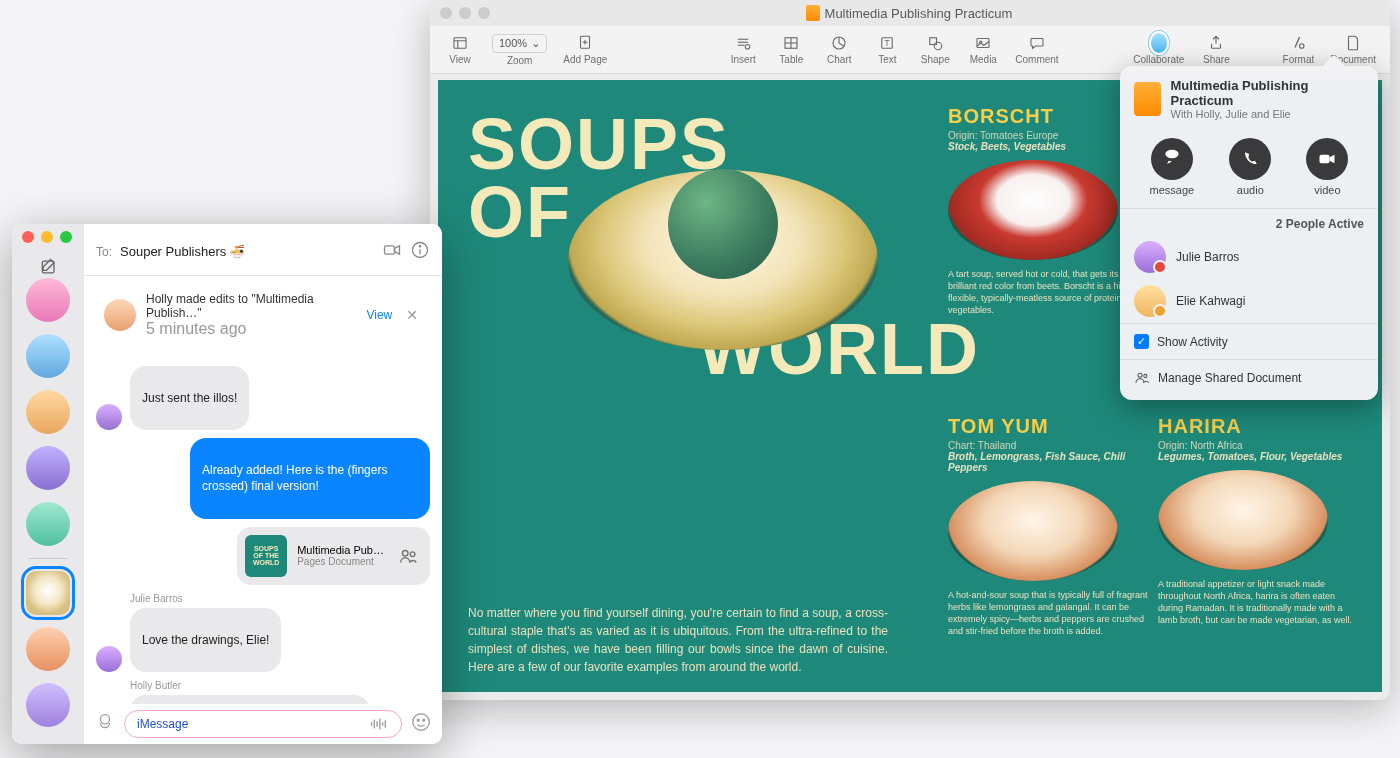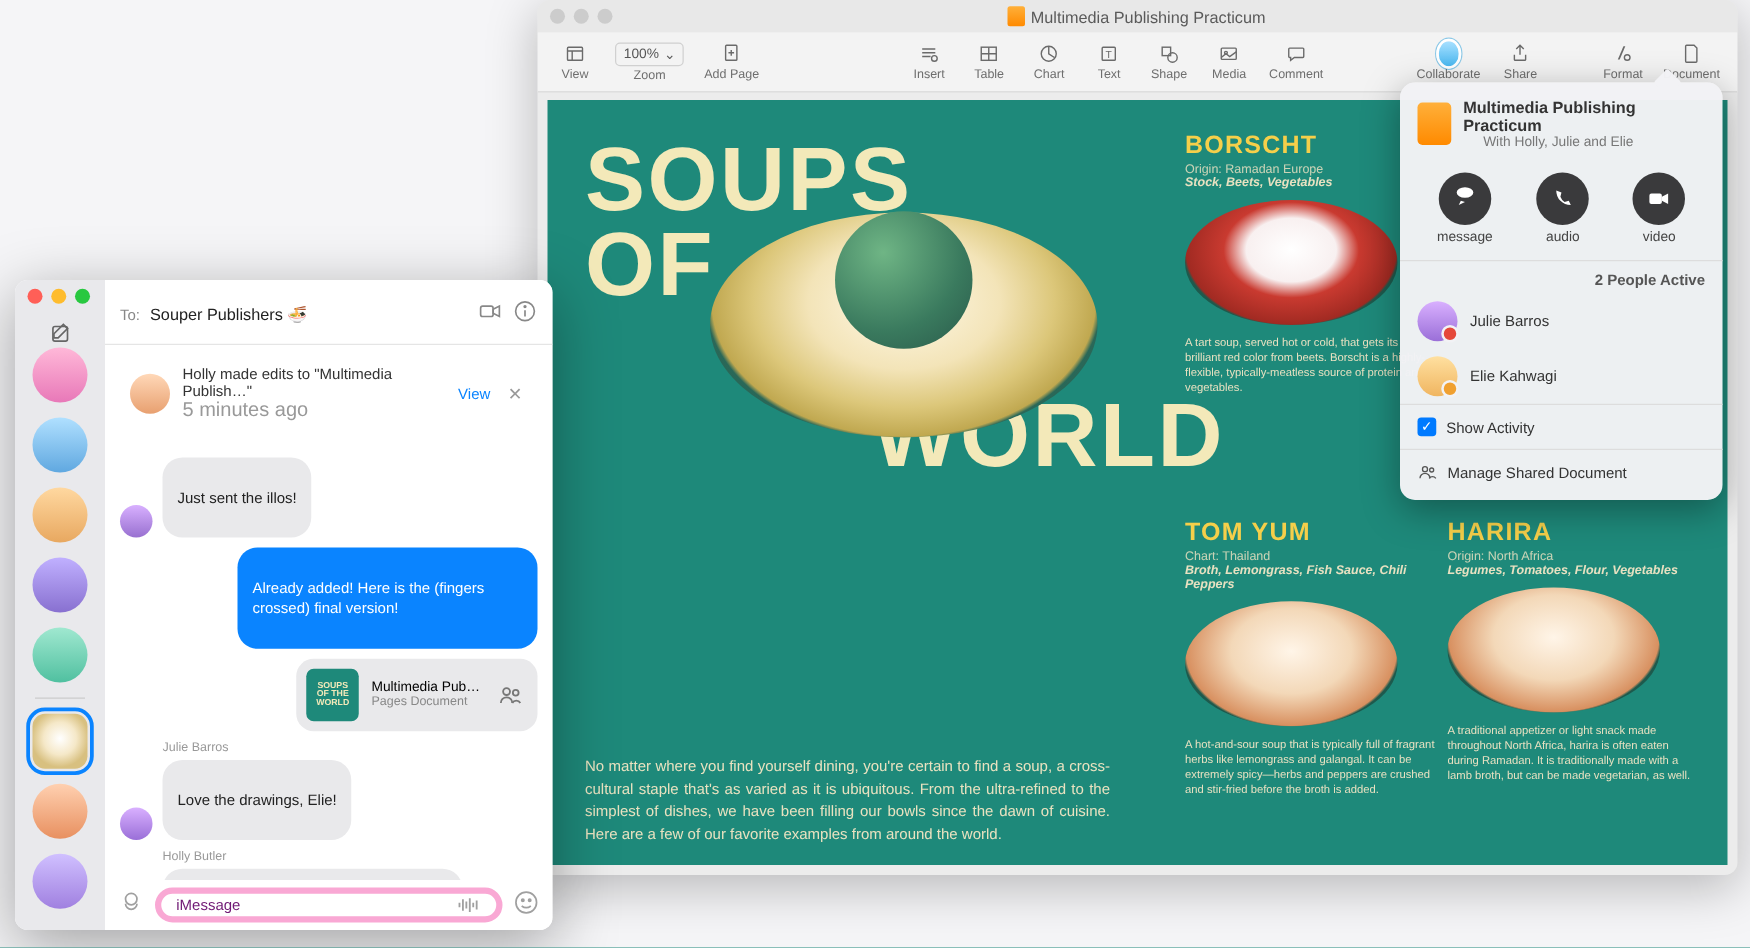--- a/index.html
+++ b/index.html
@@ -62,21 +62,21 @@
   
   .collab-pop {
     position:absolute; right:12px; top:66px; width:258px;
     background:rgba(242,242,245,.98); border-radius:12px; box-shadow:0 8px 30px rgba(0,0,0,.35);
     padding:12px 0 4px; font-size:12px; color:#333; z-index:50;
   }
   .collab-pop::before{content:"";position:absolute;top:-8px;right:36px;width:16px;height:16px;background:inherit;transform:rotate(45deg);border-radius:2px;}
   .pop-header{display:flex;gap:10px;padding:0 14px 10px;align-items:center;}
   .pop-doc-icon{width:28px;height:34px;background:linear-gradient(#ffb03a,#ff8a00);border-radius:4px;}
   .pop-title{font-size:13px;font-weight:600;}
-  .pop-sub{font-size:11px;color:#777;margin-left:16px;}
+  .pop-sub{font-size:11px;color:#777;}
   .pop-actions{display:flex;justify-content:space-around;padding:8px 12px 12px;border-bottom:1px solid #ddd;}
   .pop-action{display:flex;flex-direction:column;align-items:center;gap:4px;font-size:11px;color:#444;}
   .pop-action .circ{width:42px;height:42px;border-radius:50%;background:#3a3a3c;display:flex;align-items:center;justify-content:center;}
   .pop-action svg{stroke:#fff;fill:#fff;width:20px;height:20px;}
   .pop-section-label{padding:8px 14px 4px;font-size:12px;color:#555;font-weight:700;text-align:right;}
   .pop-person{display:flex;align-items:center;gap:10px;padding:6px 14px;}
   .pop-person .av{width:32px;height:32px;border-radius:50%;background:linear-gradient(#d9b0ff,#9a6fd8);position:relative;}
   .pop-person .av::after{content:"";position:absolute;right:-1px;bottom:-1px;width:10px;height:10px;border-radius:50%;border:2px solid #f2f2f5;}
   .av.julie::after{background:#e5483a;}
   .av.elie{background:linear-gradient(#ffe0a0,#f0b560);}
@@ -132,21 +132,21 @@
   .sender{font-size:10px;color:#999;margin-left:34px;margin-bottom:-4px;}
 
   .attach-card{display:flex;align-items:center;gap:10px;padding:8px 8px;background:#e9e9eb;border-radius:14px;max-width:240px;}
   .attach-thumb{width:42px;height:42px;border-radius:6px;background:#1e897a;display:flex;align-items:center;justify-content:center;font-size:7px;color:#f3e9b9;font-weight:900;text-align:center;}
   .attach-info{flex:1;font-size:11px;}
   .attach-info .sub{font-size:10px;color:#888;}
   .attach-people{width:28px;height:22px;}
 
   .msg-input-bar{height:40px;border-top:0;display:flex;align-items:center;padding:0 10px;gap:8px;}
   .msg-input-bar svg{width:22px;height:22px;stroke:#a0a0a0;fill:none;stroke-width:1.5;}
-  .msg-input{flex:1;height:28px;border:5px solid #f9a8d4;border-radius:14px;padding:0 12px;font-size:12px;color:#701a75;display:flex;align-items:center;justify-content:space-between;}
+  .msg-input{flex:1;height:28px;border:1px solid #f9a8d4;border-radius:14px;padding:0 12px;font-size:12px;color:#1d4ed8;display:flex;align-items:center;justify-content:space-between;}
 </style>
 </head>
 <body>
 
 <div class="pages-window">
   <div class="titlebar">
     <div class="traffic">
       <span></span>
       <span></span>
       <span></span>
@@ -306,21 +306,21 @@
       <div class="soup-bowl">
         <div class="bowl"></div>
         <div class="globe"></div>
       </div>
 
       <div class="bodytext">No matter where you find yourself dining, you're certain to find a soup, a cross-cultural staple that's as varied as it is ubiquitous. From the ultra-refined to the simplest of dishes, we have been filling our bowls since the dawn of cuisine. Here are a few of our favorite examples from around the world.</div>
       <div class="byline">By Holly Butler, Guillermo Castillo, Elie Kahwagi</div>
 
       <div class="recipe" id="r-borscht">
         <h3>BORSCHT</h3>
-        <div class="origin">Origin: Ramadan Europe</div>
+        <div class="origin">Origin: Tomatoes Europe</div>
         <div class="ingredients">Stock, Beets, Vegetables</div>
         <div class="mini-bowl red"></div>
         <div class="desc">A tart soup, served hot or cold, that gets its brilliant red color from beets. Borscht is a highly-flexible, typically-meatless source of protein and vegetables.</div>
       </div>
 
       <div class="recipe" id="r-tomyum">
         <h3>TOM YUM</h3>
         <div class="origin">Chart: Thailand</div>
         <div class="ingredients">Broth, Lemongrass, Fish Sauce, Chili Peppers</div>
         <div class="mini-bowl"></div>

